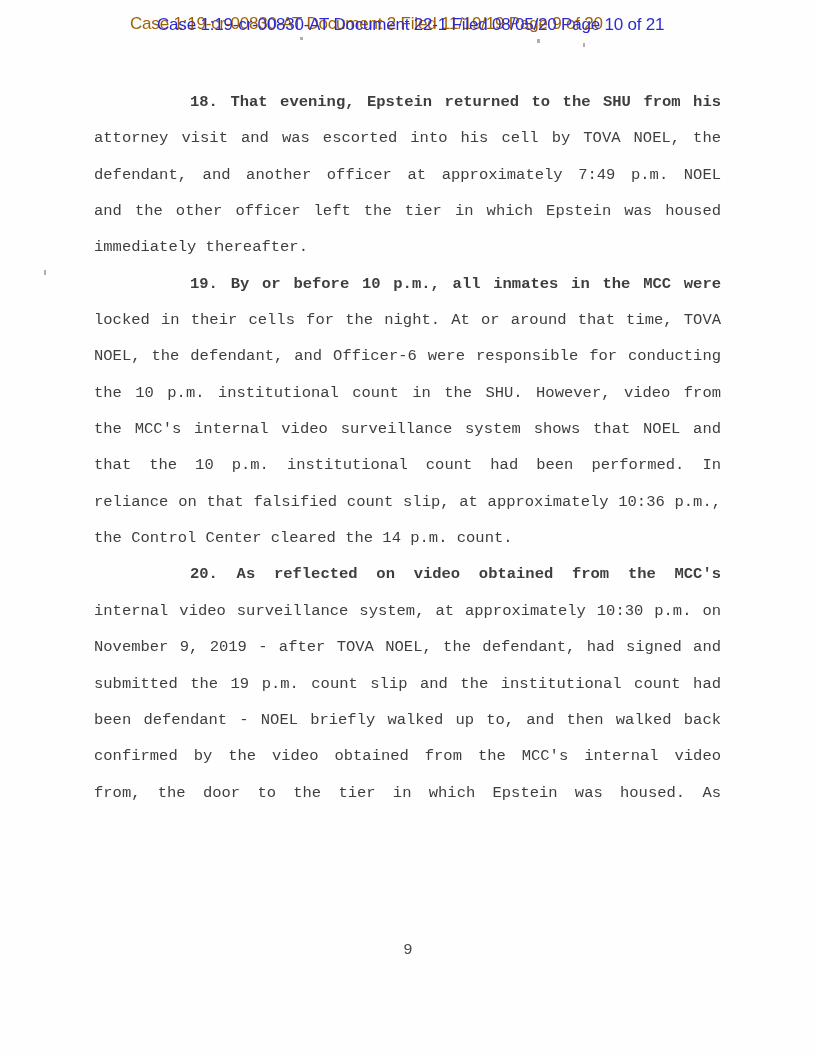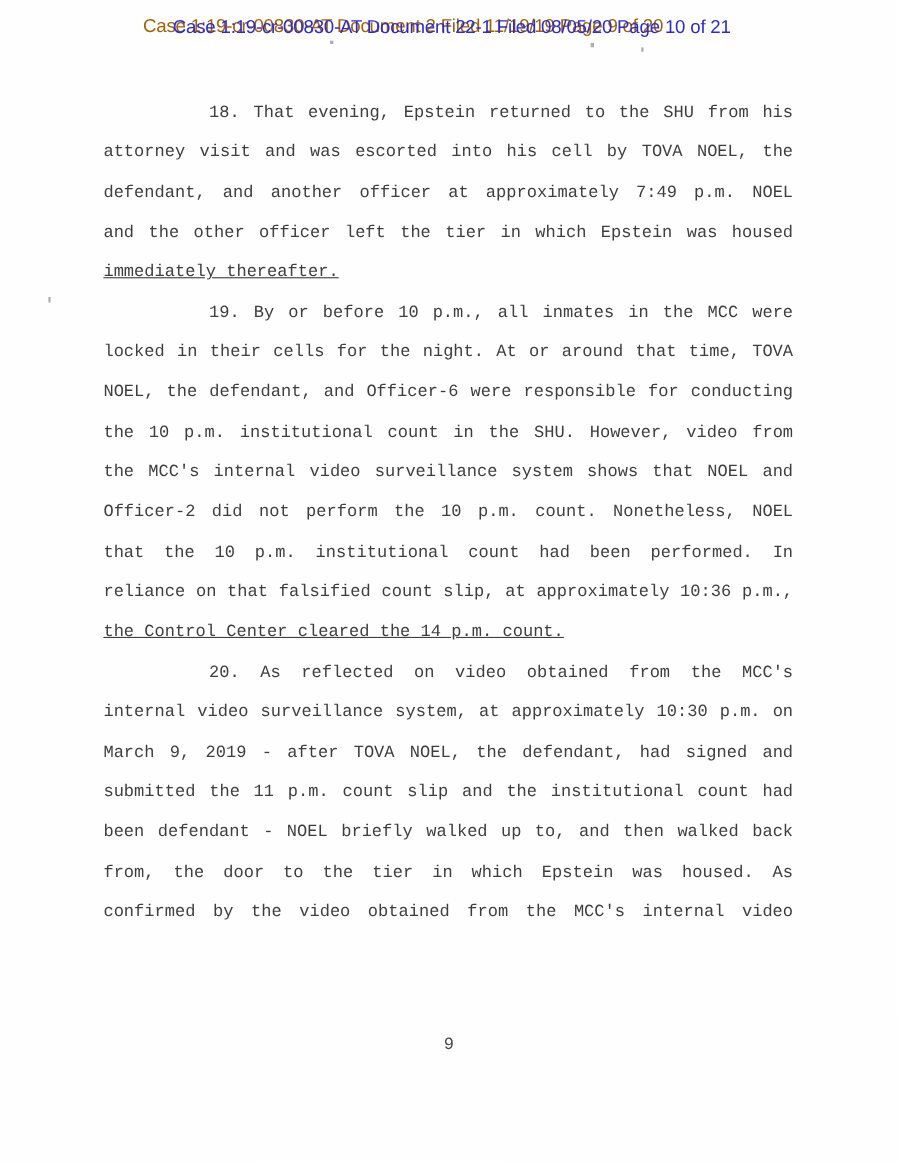--- a/index.html
+++ b/index.html
@@ -35,22 +35,22 @@
     color: #3e3e3e;
   }
   .ln {
     height: 36.35px;
     line-height: 36.35px;
     text-align: justify;
     text-align-last: justify;
     white-space: normal;
     overflow: visible;
   }
-  .ln.first { text-indent: 96px; }
-  .ln.last  { text-align-last: left; text-decoration: underline; }
+  .ln.first { text-indent: 96px; font-weight: bold; }
+  .ln.last  { text-align-last: left; }
   
   .page-number {
     position: absolute;
     left: 0;
     top: 941px;
     width: 816px;
     text-align: center;
     font-size: 15.5px;
     color: #4a4a4a;
   }
@@ -89,33 +89,32 @@
       <div class="ln">and the other officer left the tier in which Epstein was housed</div>
       <div class="ln last">immediately thereafter.</div>
     </div>
 
     <div class="paragraph">
       <div class="ln first">19.  By or before 10 p.m., all inmates in the MCC were</div>
       <div class="ln">locked in their cells for the night.  At or around that time, TOVA</div>
       <div class="ln">NOEL, the defendant, and Officer-6 were responsible for conducting</div>
       <div class="ln">the 10 p.m. institutional count in the SHU.  However, video from</div>
       <div class="ln">the MCC's internal video surveillance system shows that NOEL and</div>
-      <div class="ln">Officer-2 did not perform the 10 p.m. count.  Nonetheless, NOEL</div>
       <div class="ln">that the 10 p.m. institutional count had been performed.  In</div>
       <div class="ln">reliance on that falsified count slip, at approximately 10:36 p.m.,</div>
       <div class="ln last">the Control Center cleared the 14 p.m. count.</div>
     </div>
 
     <div class="paragraph">
       <div class="ln first">20.  As reflected on video obtained from the MCC's</div>
       <div class="ln">internal video surveillance system, at approximately 10:30 p.m. on</div>
-      <div class="ln">March 9, 2019 - after TOVA NOEL, the defendant, had signed and</div>
-      <div class="ln">submitted the 11 p.m. count slip and the institutional count had</div>
+      <div class="ln">November 9, 2019 - after TOVA NOEL, the defendant, had signed and</div>
+      <div class="ln">submitted the 19 p.m. count slip and the institutional count had</div>
       <div class="ln">been defendant - NOEL briefly walked up to, and then walked back</div>
+      <div class="ln">confirmed by the video obtained from the MCC's internal video</div>
       <div class="ln">from, the door to the tier in which Epstein was housed.  As</div>
-      <div class="ln">confirmed by the video obtained from the MCC's internal video</div>
     </div>
 
   </div>
 
   <div class="page-number">9</div>
 
 </div>
 
 </body></html>

